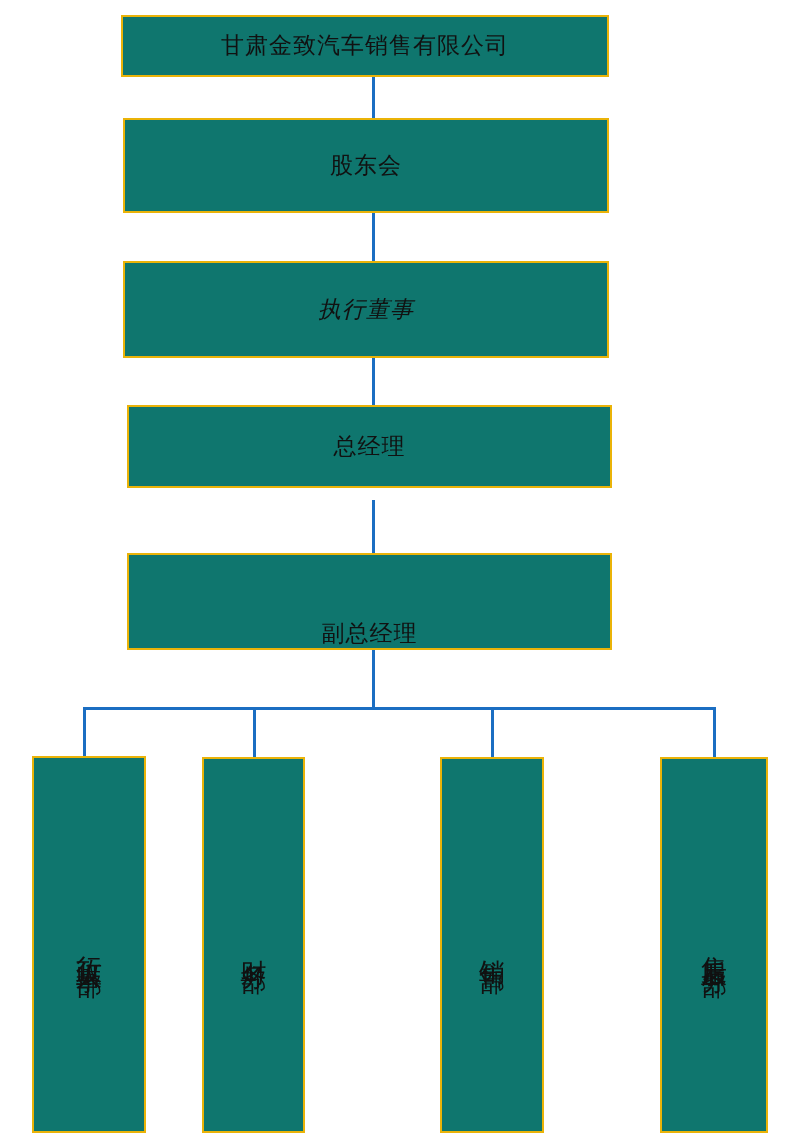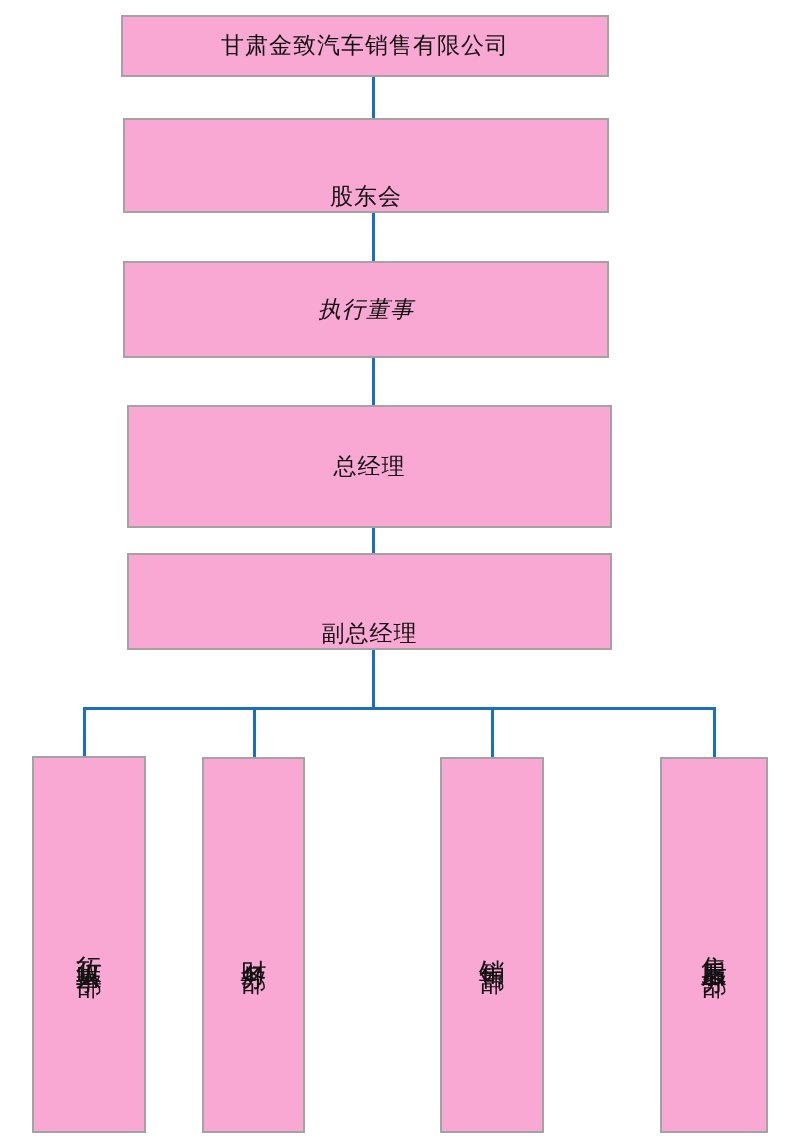--- a/index.html
+++ b/index.html
@@ -13,22 +13,22 @@
   #chart-canvas {
     position: relative;
     width: 800px;
     height: 1146px;
     background: #ffffff;
     overflow: hidden;
   }
   .node-box {
     position: absolute;
     box-sizing: border-box;
-    border: 2px solid #a3a3a3;
-    background: #f9a8d4;
+    border: 2px solid #eab308;
+    background: #0f766e;
     display: flex;
     align-items: center;
     justify-content: center;
     z-index: 3;
   }
   .node-label {
     color: #111111;
     font-size: 23px;
     letter-spacing: 1px;
     line-height: 1.2;
@@ -62,33 +62,33 @@
 <body>
 
 <div id="chart-canvas">
 
   <div class="node-box" style="left:121px; top:15px; width:488px; height:62px;">
     <span class="node-label">甘肃金致汽车销售有限公司</span>
   </div>
 
   <div class="connector v" style="left:372px; top:75px; height:45px;"></div>
 
-  <div class="node-box" style="left:123px; top:118px; width:486px; height:95px;align-items:flex-end;">
+  <div class="node-box" style="left:123px; top:118px; width:486px; height:95px;">
     <span class="node-label">股东会</span>
   </div>
 
   <div class="connector v" style="left:372px; top:211px; height:52px;"></div>
 
   <div class="node-box" style="left:123px; top:261px; width:486px; height:97px;font-style:italic;">
     <span class="node-label">执行董事</span>
   </div>
 
   <div class="connector v" style="left:372px; top:356px; height:51px;"></div>
 
-  <div class="node-box" style="left:127px; top:405px; width:485px; height:123px;">
+  <div class="node-box" style="left:127px; top:405px; width:485px; height:83px;">
     <span class="node-label">总经理</span>
   </div>
 
   <div class="connector v" style="left:372px; top:500px; height:55px;"></div>
 
   <div class="node-box" style="left:127px; top:553px; width:485px; height:97px;align-items:flex-end;">
     <span class="node-label">副总经理</span>
   </div>
 
   <div class="connector v" style="left:372px; top:648px; height:62px;"></div>

